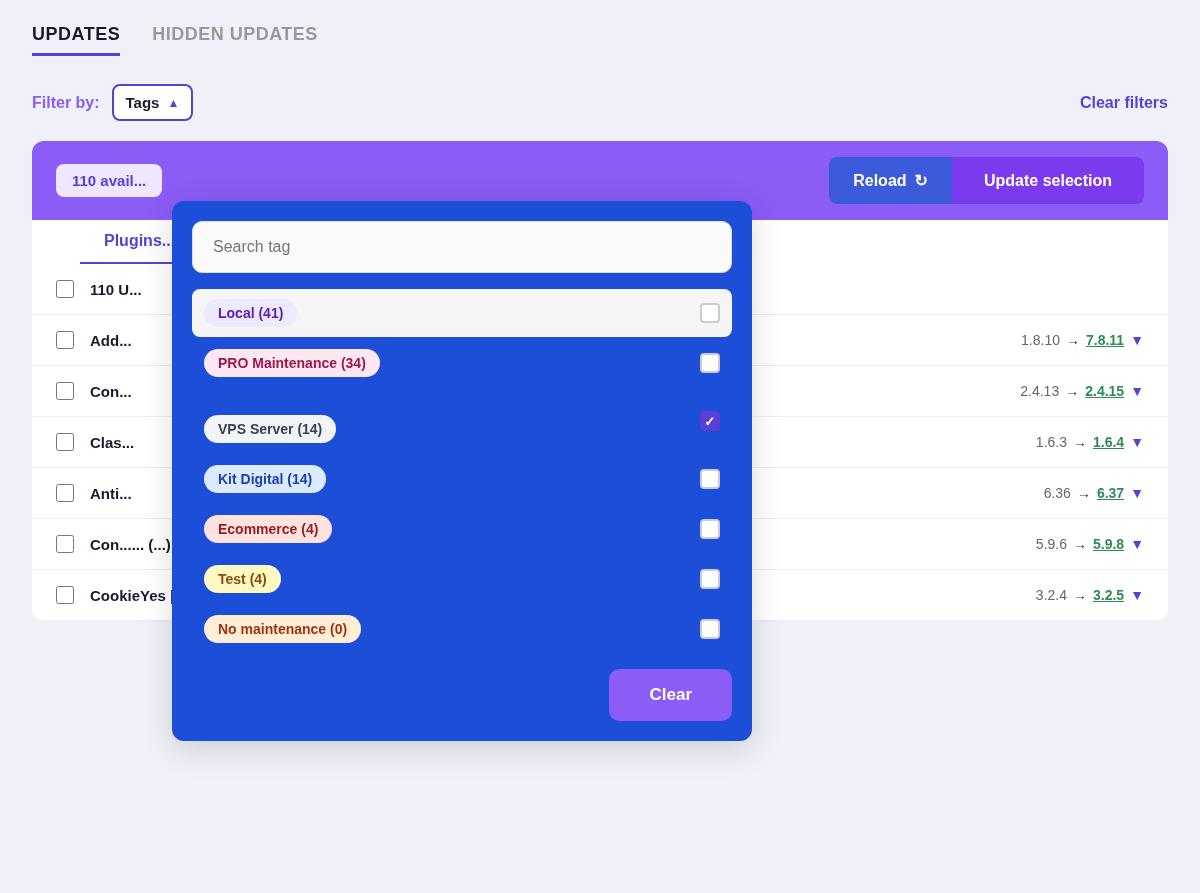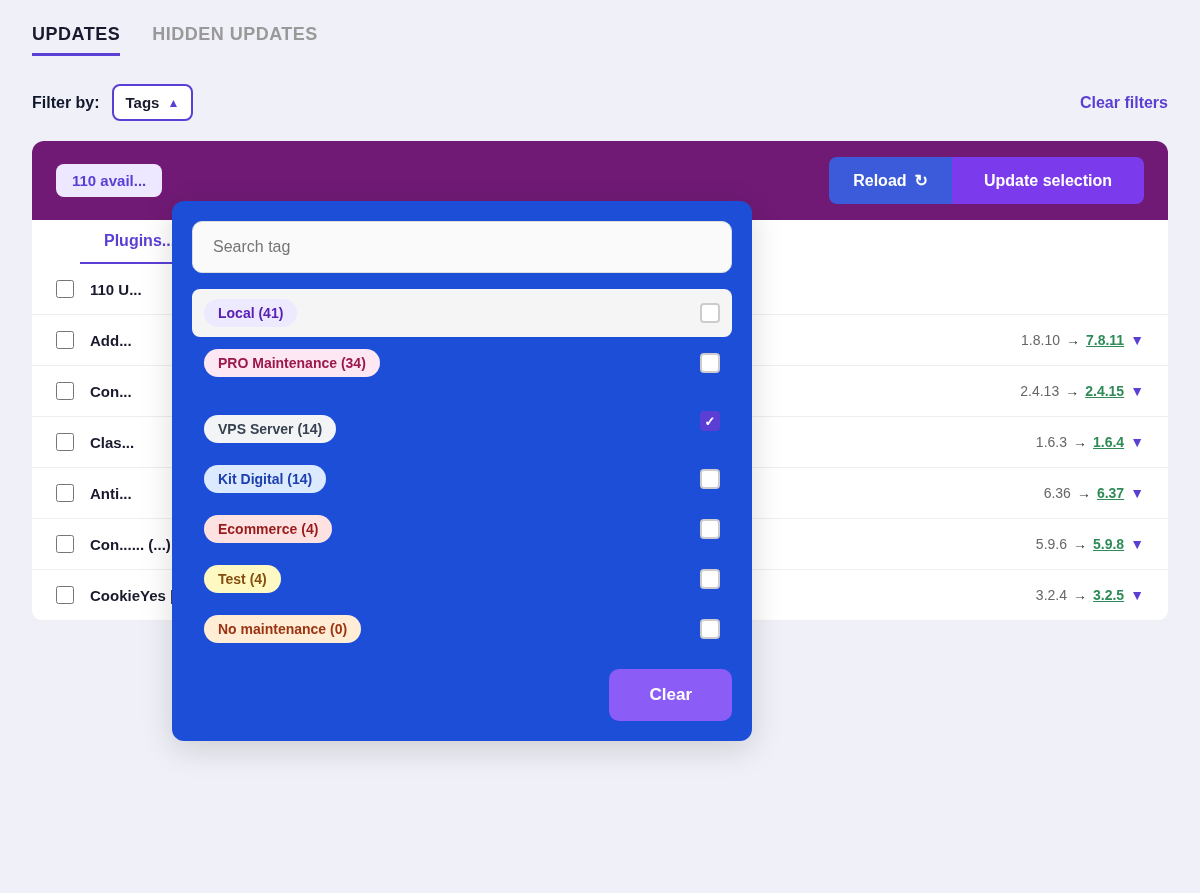--- a/index.html
+++ b/index.html
@@ -39,21 +39,21 @@
       margin-bottom: 20px;
     }
     .filter-left {
       display: flex;
       align-items: center;
       gap: 12px;
     }
     .filter-label {
       font-size: 16px;
       font-weight: 700;
-      color: #0f172a;
+      color: #8b5cf6;
     }
     .tags-btn {
       display: flex;
       align-items: center;
       gap: 8px;
       background: white;
       border: 2px solid #5b3fd4;
       border-radius: 8px;
       padding: 8px 12px;
       font-size: 15px;
@@ -81,21 +81,21 @@
       overflow: visible;
       position: relative;
     }
 
     
     .avail-bar {
       display: flex;
       align-items: center;
       justify-content: space-between;
       padding: 16px 24px;
-      background: #701a75;
+      background: #8b5cf6;
       border-radius: 12px 12px 0 0;
     }
     .avail-count {
       background: #ede8ff;
       color: #5b3fd4;
       font-size: 15px;
       font-weight: 600;
       padding: 8px 16px;
       border-radius: 8px;
     }

